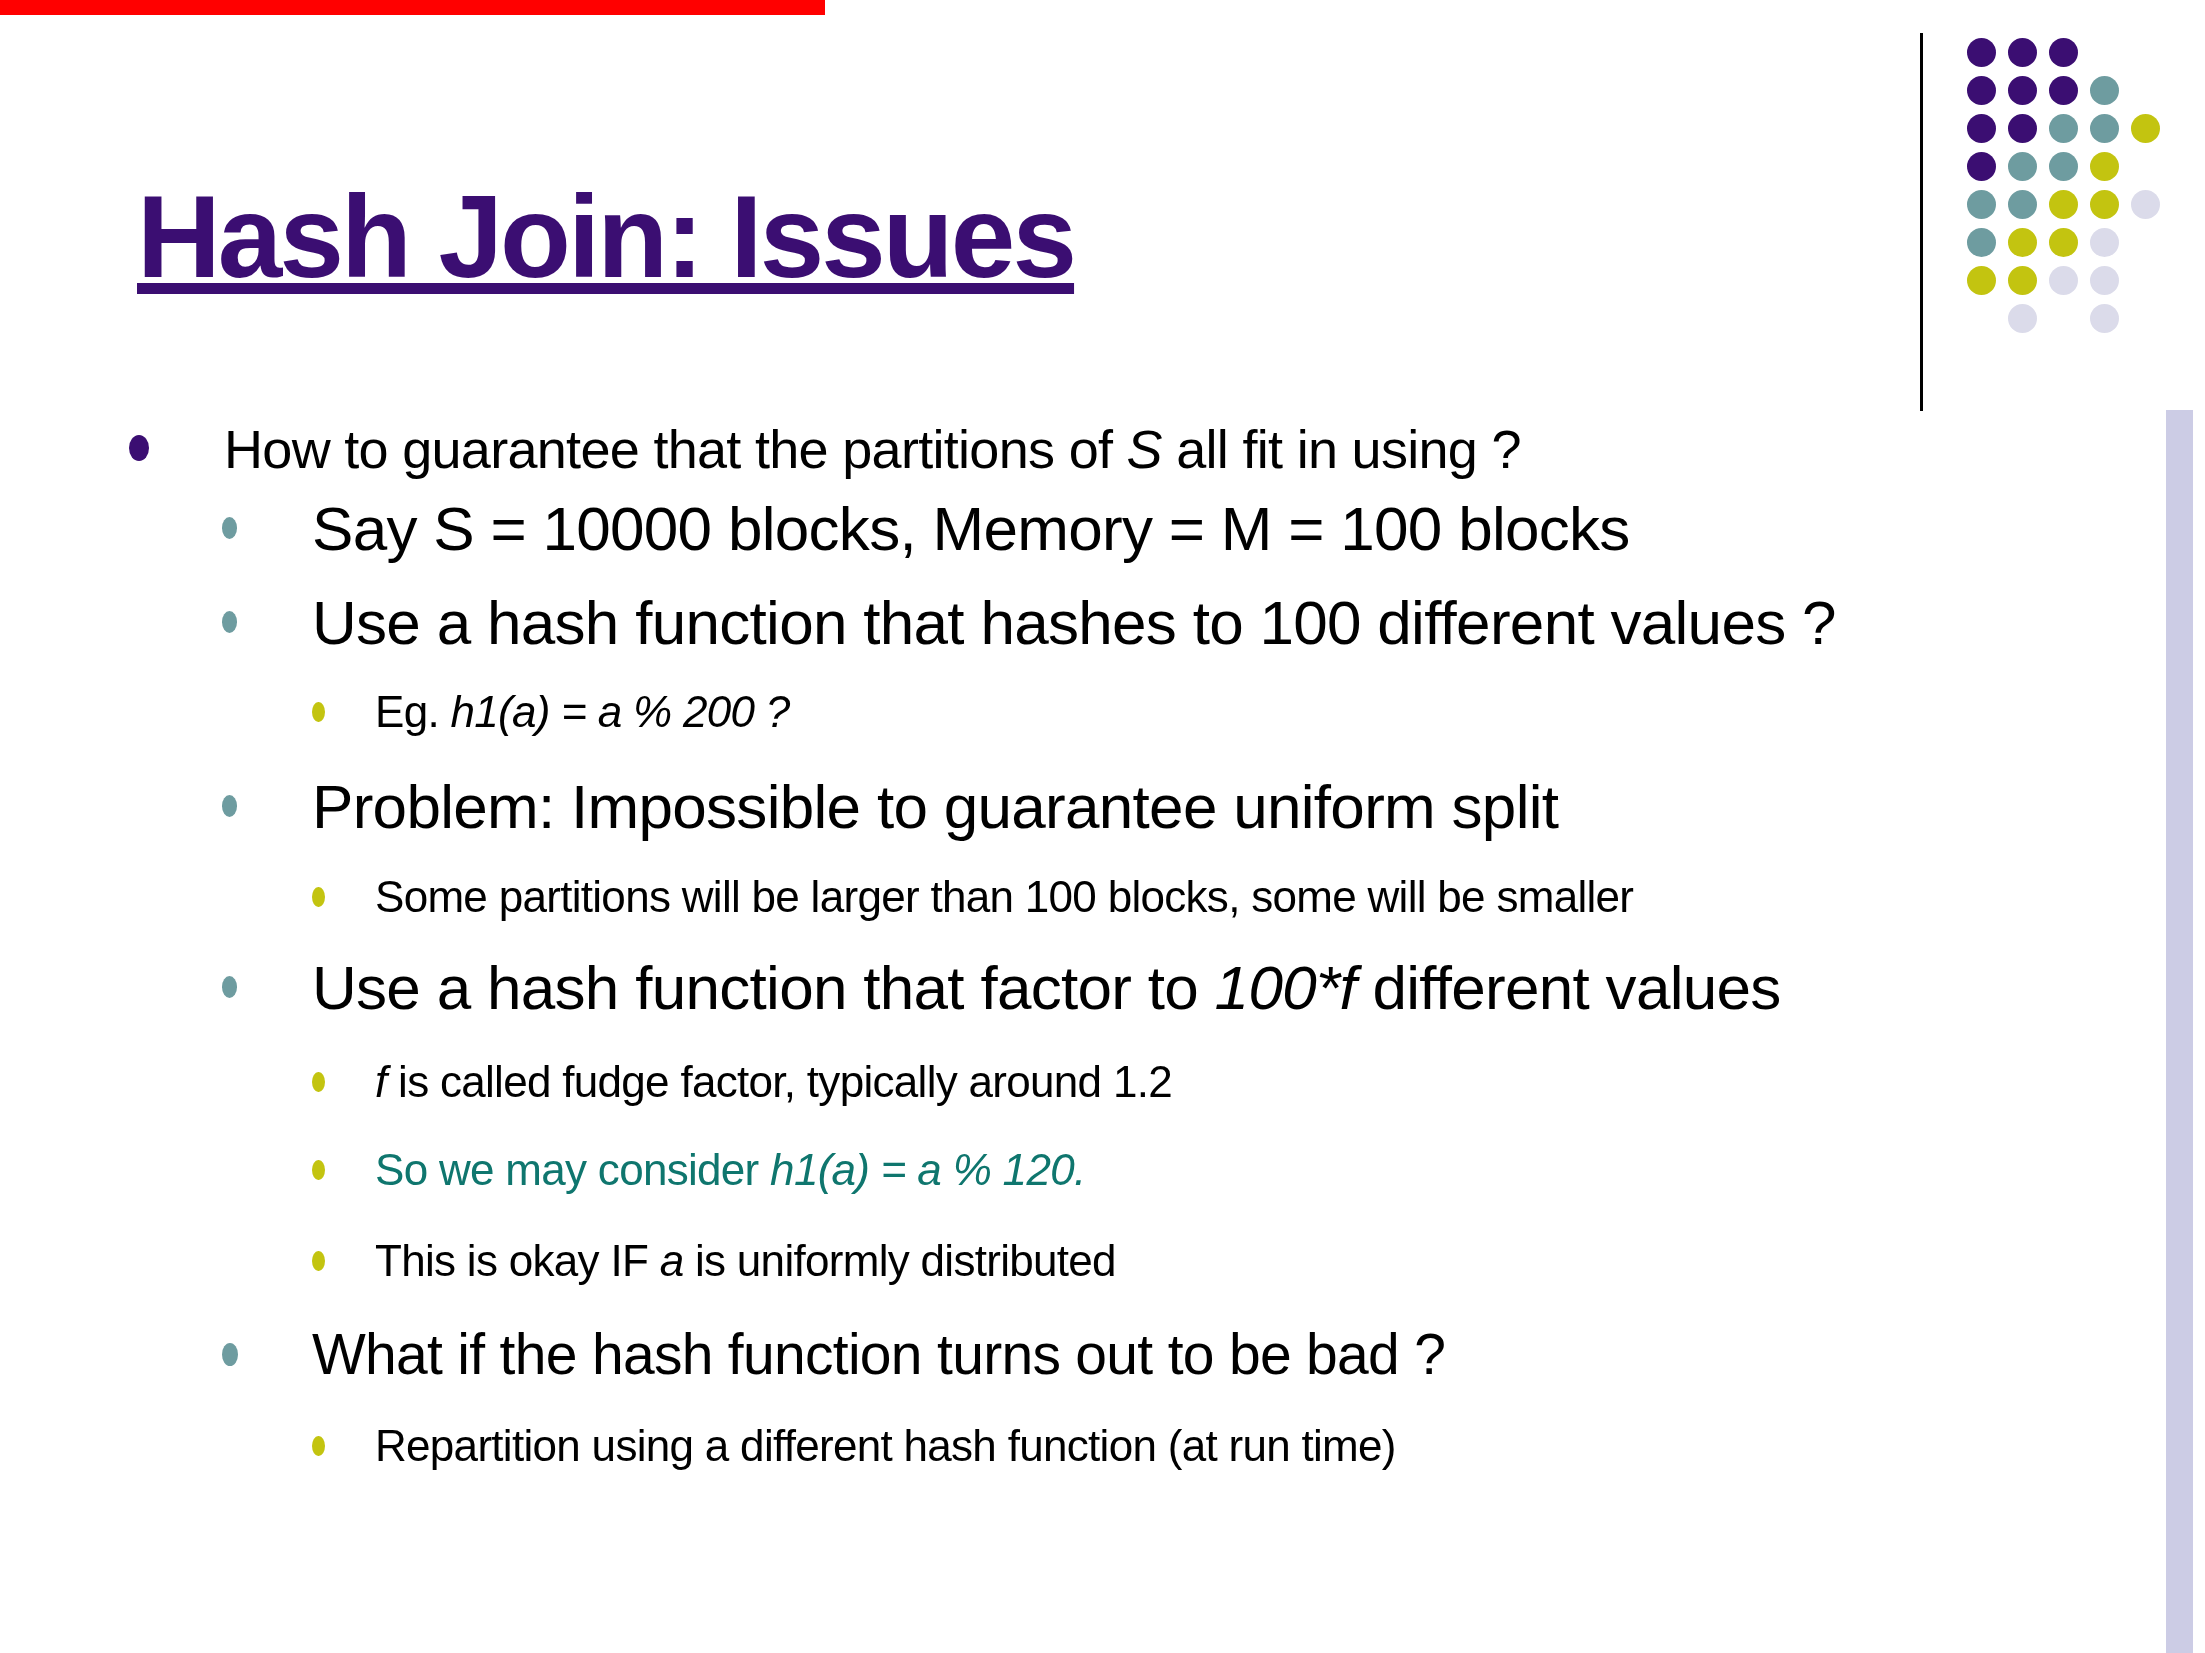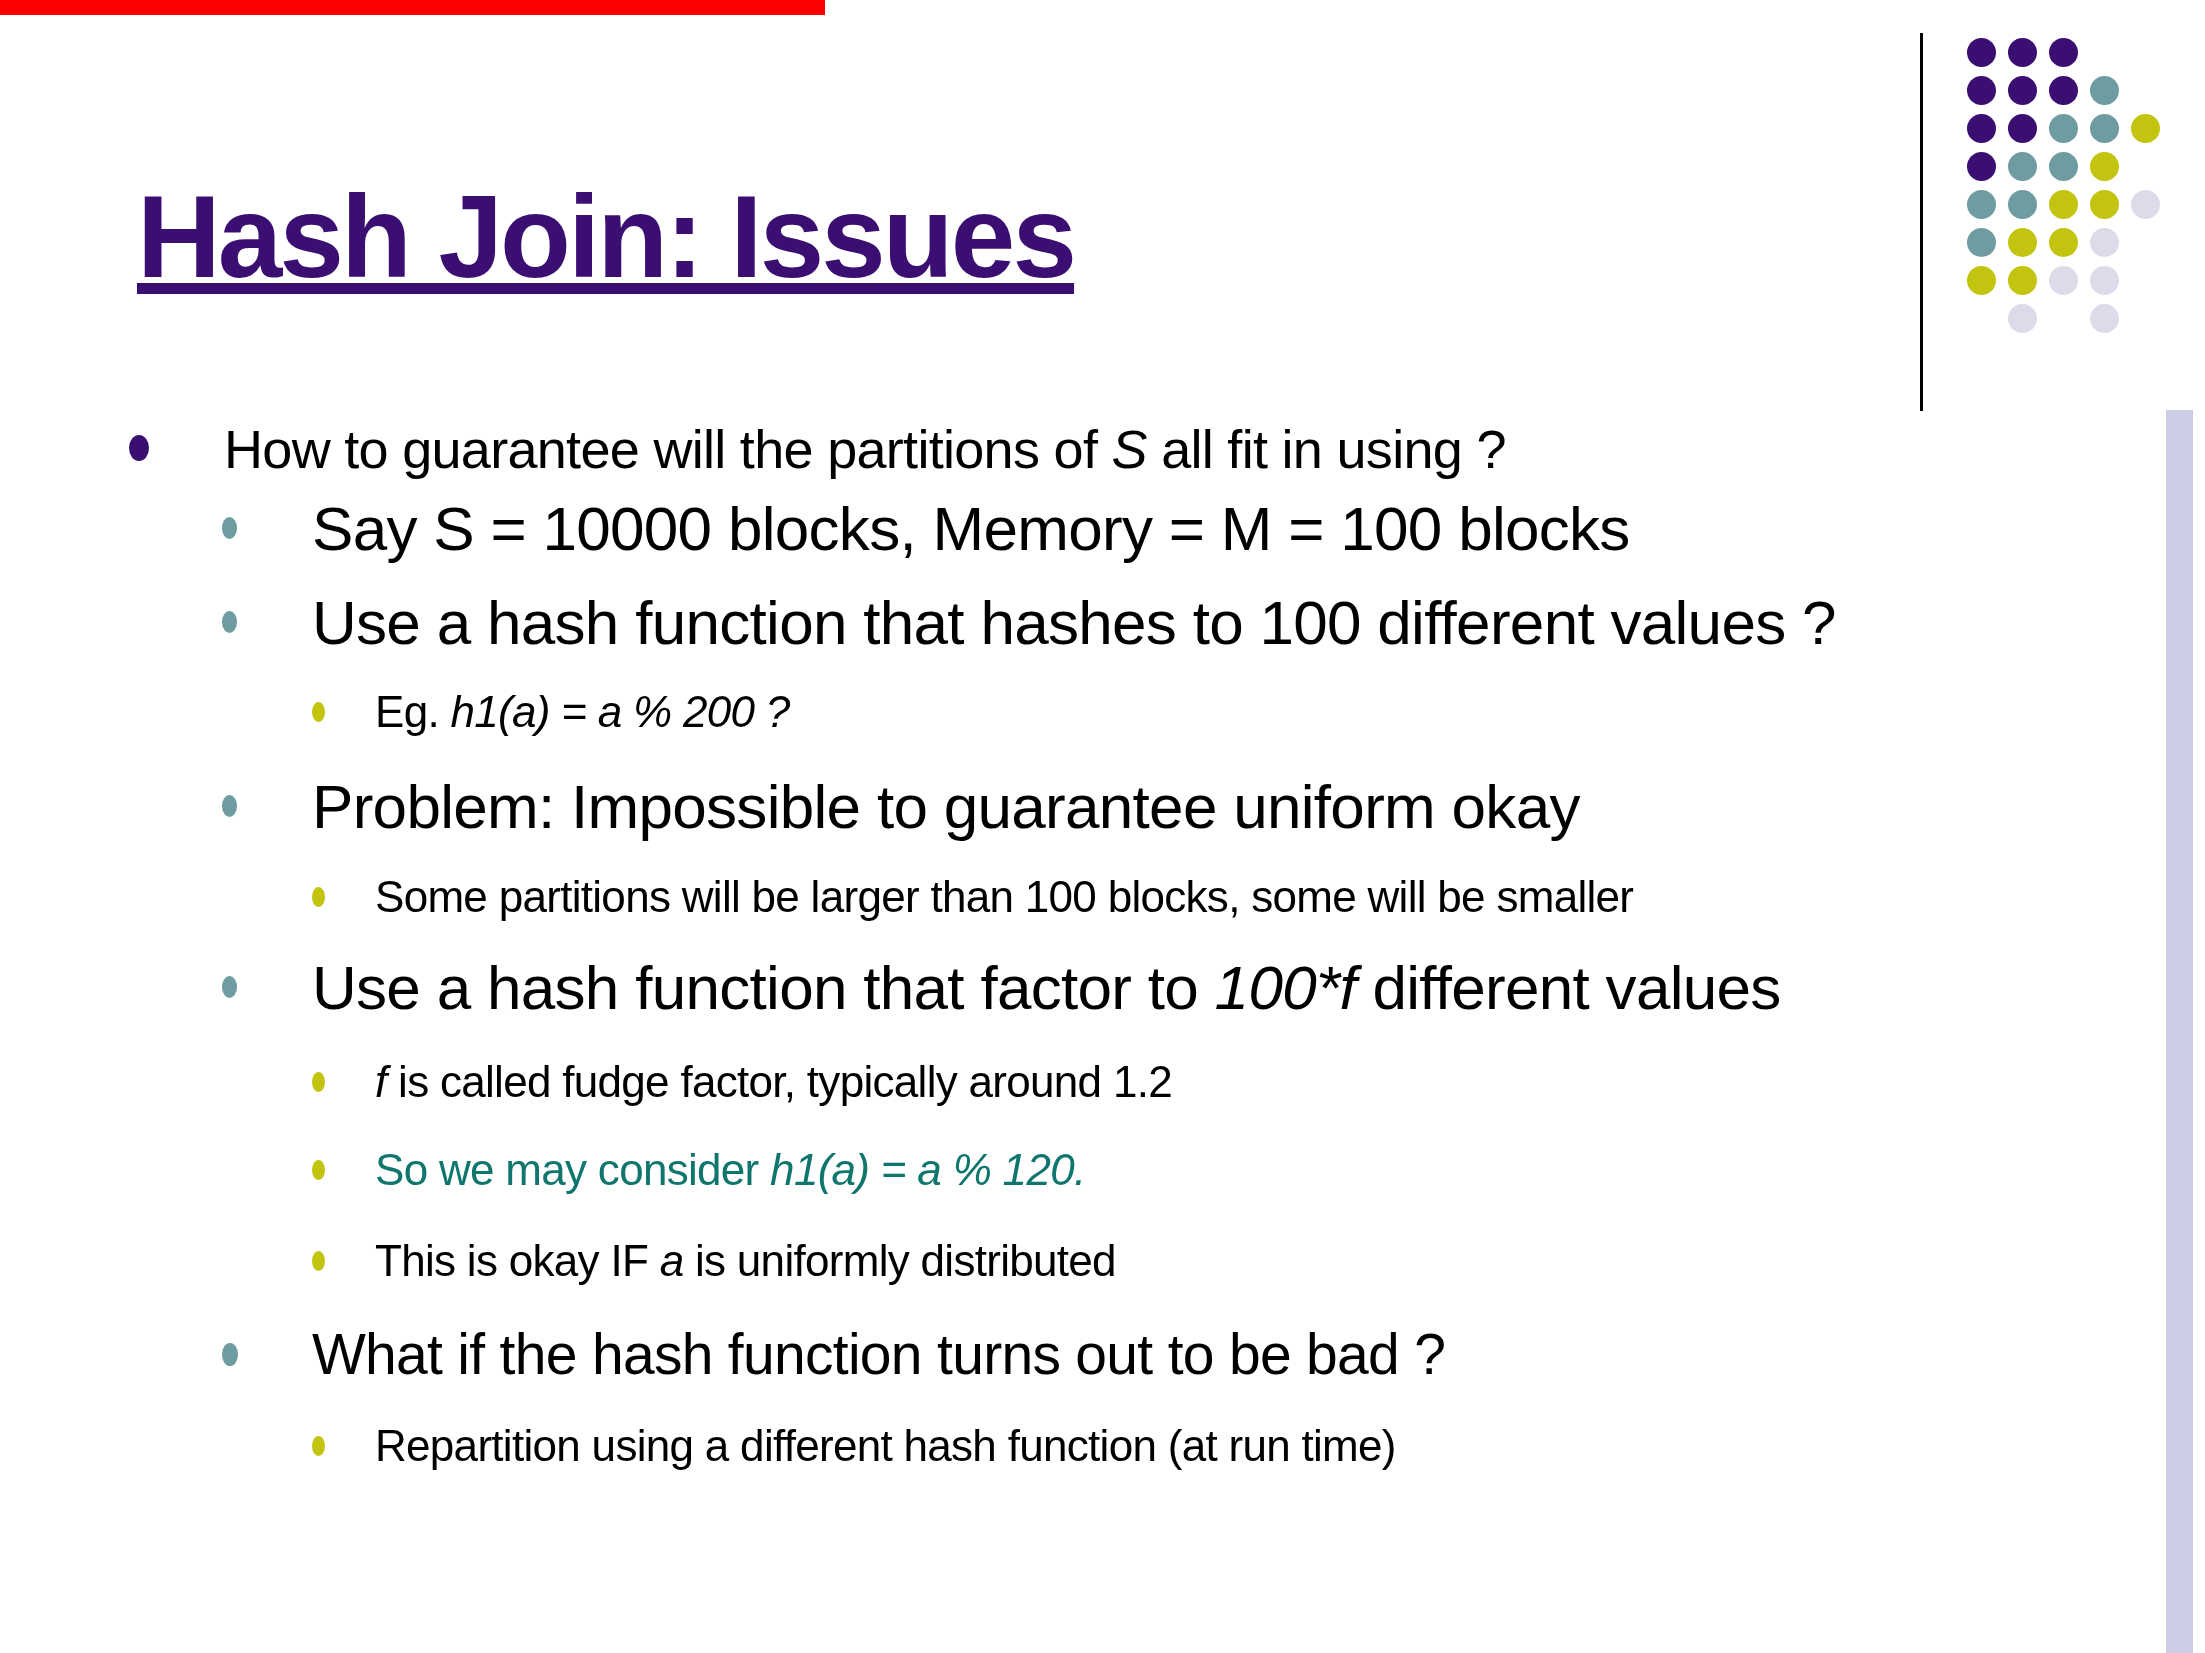--- a/index.html
+++ b/index.html
@@ -151,37 +151,37 @@
       <span class="dot" style="background: rgb(219, 219, 234);"></span>
     </div>
     <div class="dotcell"></div>
   </div>
 
 <h1 class="title" style="color: rgb(59, 14, 114);">Hash Join: Issues</h1>
 
 <div id="bullets">
     <div class="row l1" style="top: 416px;">
       <span class="bullet" style="background: rgb(59, 14, 114);"></span>
-      <span class="txt" style="color: rgb(0, 0, 0);"><span>How to guarantee will the partitions of </span><span class="i">S</span><span> all fit in using ?</span></span>
+      <span class="txt" style="color: rgb(0, 0, 0);"><span>How to guarantee that the partitions of </span><span class="i">S</span><span> all fit in using ?</span></span>
     </div>
     <div class="row l2" style="top: 498px;">
       <span class="bullet" style="background: rgb(110, 156, 160);"></span>
       <span class="txt" style="color: rgb(0, 0, 0);"><span>Say S = 10000 blocks, Memory = M = 100 blocks</span></span>
     </div>
     <div class="row l2" style="top: 592px;">
       <span class="bullet" style="background: rgb(110, 156, 160);"></span>
       <span class="txt" style="color: rgb(0, 0, 0);"><span>Use a hash function that hashes to 100 different values ?</span></span>
     </div>
     <div class="row l3" style="top: 685px;">
       <span class="bullet" style="background: rgb(195, 196, 16);"></span>
       <span class="txt" style="color: rgb(0, 0, 0);"><span>Eg. </span><span class="i">h1(a) = a % 200 ?</span></span>
     </div>
     <div class="row l2" style="top: 776px;">
       <span class="bullet" style="background: rgb(110, 156, 160);"></span>
-      <span class="txt" style="color: rgb(0, 0, 0);"><span>Problem: Impossible to guarantee uniform okay</span></span>
+      <span class="txt" style="color: rgb(0, 0, 0);"><span>Problem: Impossible to guarantee uniform split</span></span>
     </div>
     <div class="row l3" style="top: 870px;">
       <span class="bullet" style="background: rgb(195, 196, 16);"></span>
       <span class="txt" style="color: rgb(0, 0, 0);"><span>Some partitions will be larger than 100 blocks, some will be smaller</span></span>
     </div>
     <div class="row l2" style="top: 957px;">
       <span class="bullet" style="background: rgb(110, 156, 160);"></span>
       <span class="txt" style="color: rgb(0, 0, 0);"><span>Use a hash function that factor to </span><span class="i">100*f</span><span> different values</span></span>
     </div>
     <div class="row l3" style="top: 1055px;">

